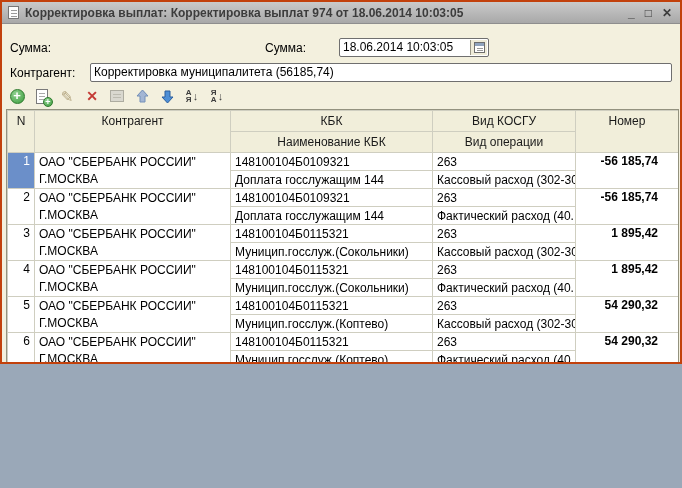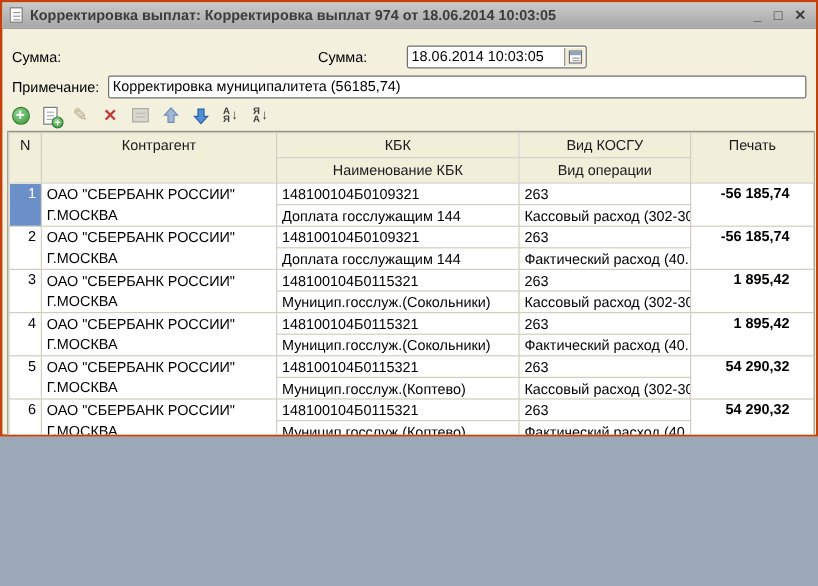--- a/index.html
+++ b/index.html
@@ -107,21 +107,21 @@
   <span class="lbl" style="left:8px; top:39px;">Сумма:</span>
 
   <span class="lbl" style="left:263px; top:39px;">Сумма:</span>
   <div class="field date-field" style="left:337px; top:36px; width:150px;">
     <span>18.06.2014 10:03:05</span>
     <span class="cal-btn">
       <span class="cal-glyph"></span>
     </span>
   </div>
 
-  <span class="lbl" style="left:8px; top:64px;">Примечание:</span>
+  <span class="lbl" style="left:8px; top:64px;">Контрагент:</span>
   <div class="field" style="left:88px; top:61px; width:582px;">
     <span>Корректировка муниципалитета (56185,74)</span>
   </div>
 
   <div class="toolbar">
     <span class="tbi">
       <span class="add-circle">+</span>
     </span>
     <span class="tbi">
       <span class="copy-doc"></span>
@@ -171,21 +171,21 @@
           <col style="width:202px">
         <col style="width:143px">
           <col style="width:103px">
       </colgroup>
       <tbody>
           <tr>
         <td class="h hv" rowspan="2">N</td>
         <td class="h hv" rowspan="2">Контрагент</td>
         <td class="h">КБК</td>
         <td class="h">Вид КОСГУ</td>
-        <td class="h hv" rowspan="2">Печать</td>
+        <td class="h hv" rowspan="2">Номер</td>
       </tr>
       <tr>
         <td class="h">Наименование КБК</td>
         <td class="h">Вид операции</td>
       </tr>
 
       <tr class="line1">
         <td class="cn sel" rowspan="2">1</td>
         <td class="cc" rowspan="2">
           <div>ОАО "СБЕРБАНК РОССИИ"</div>

